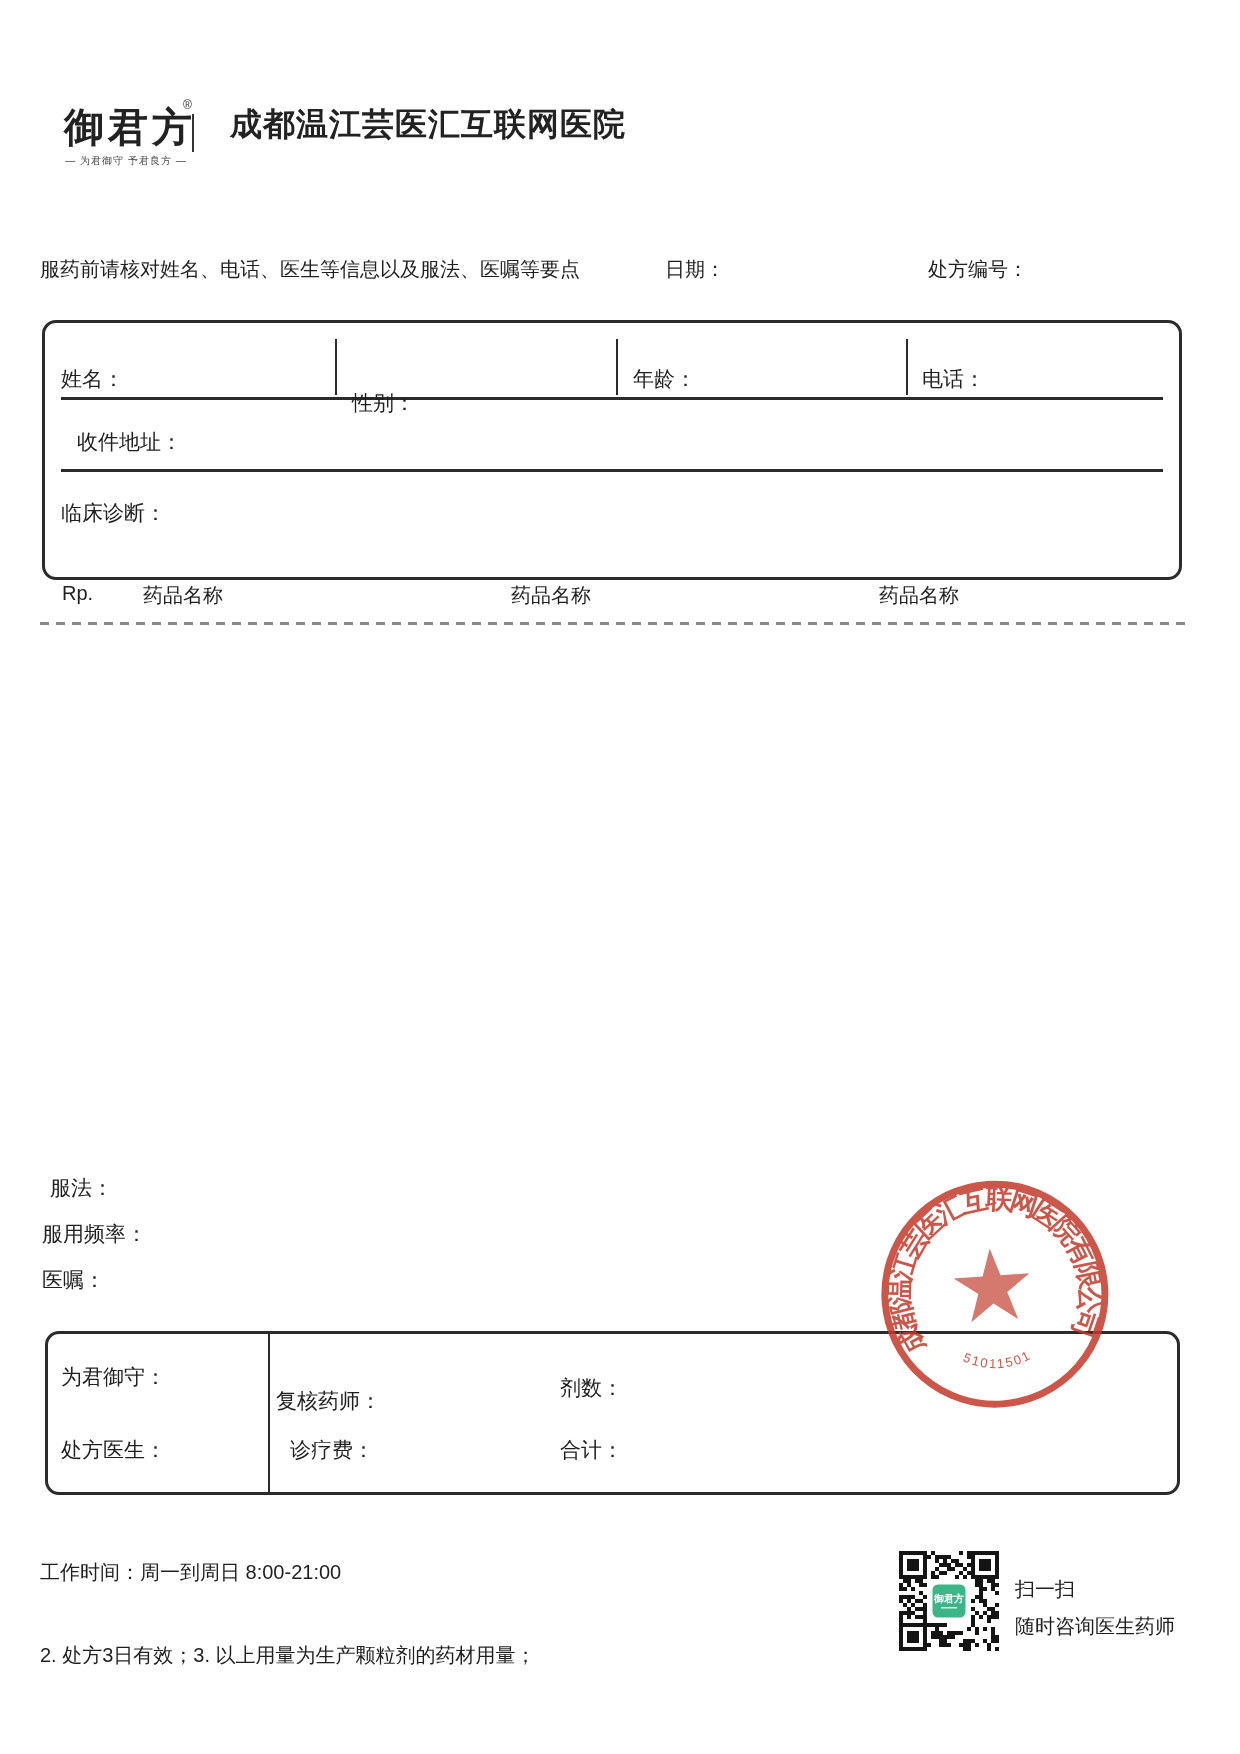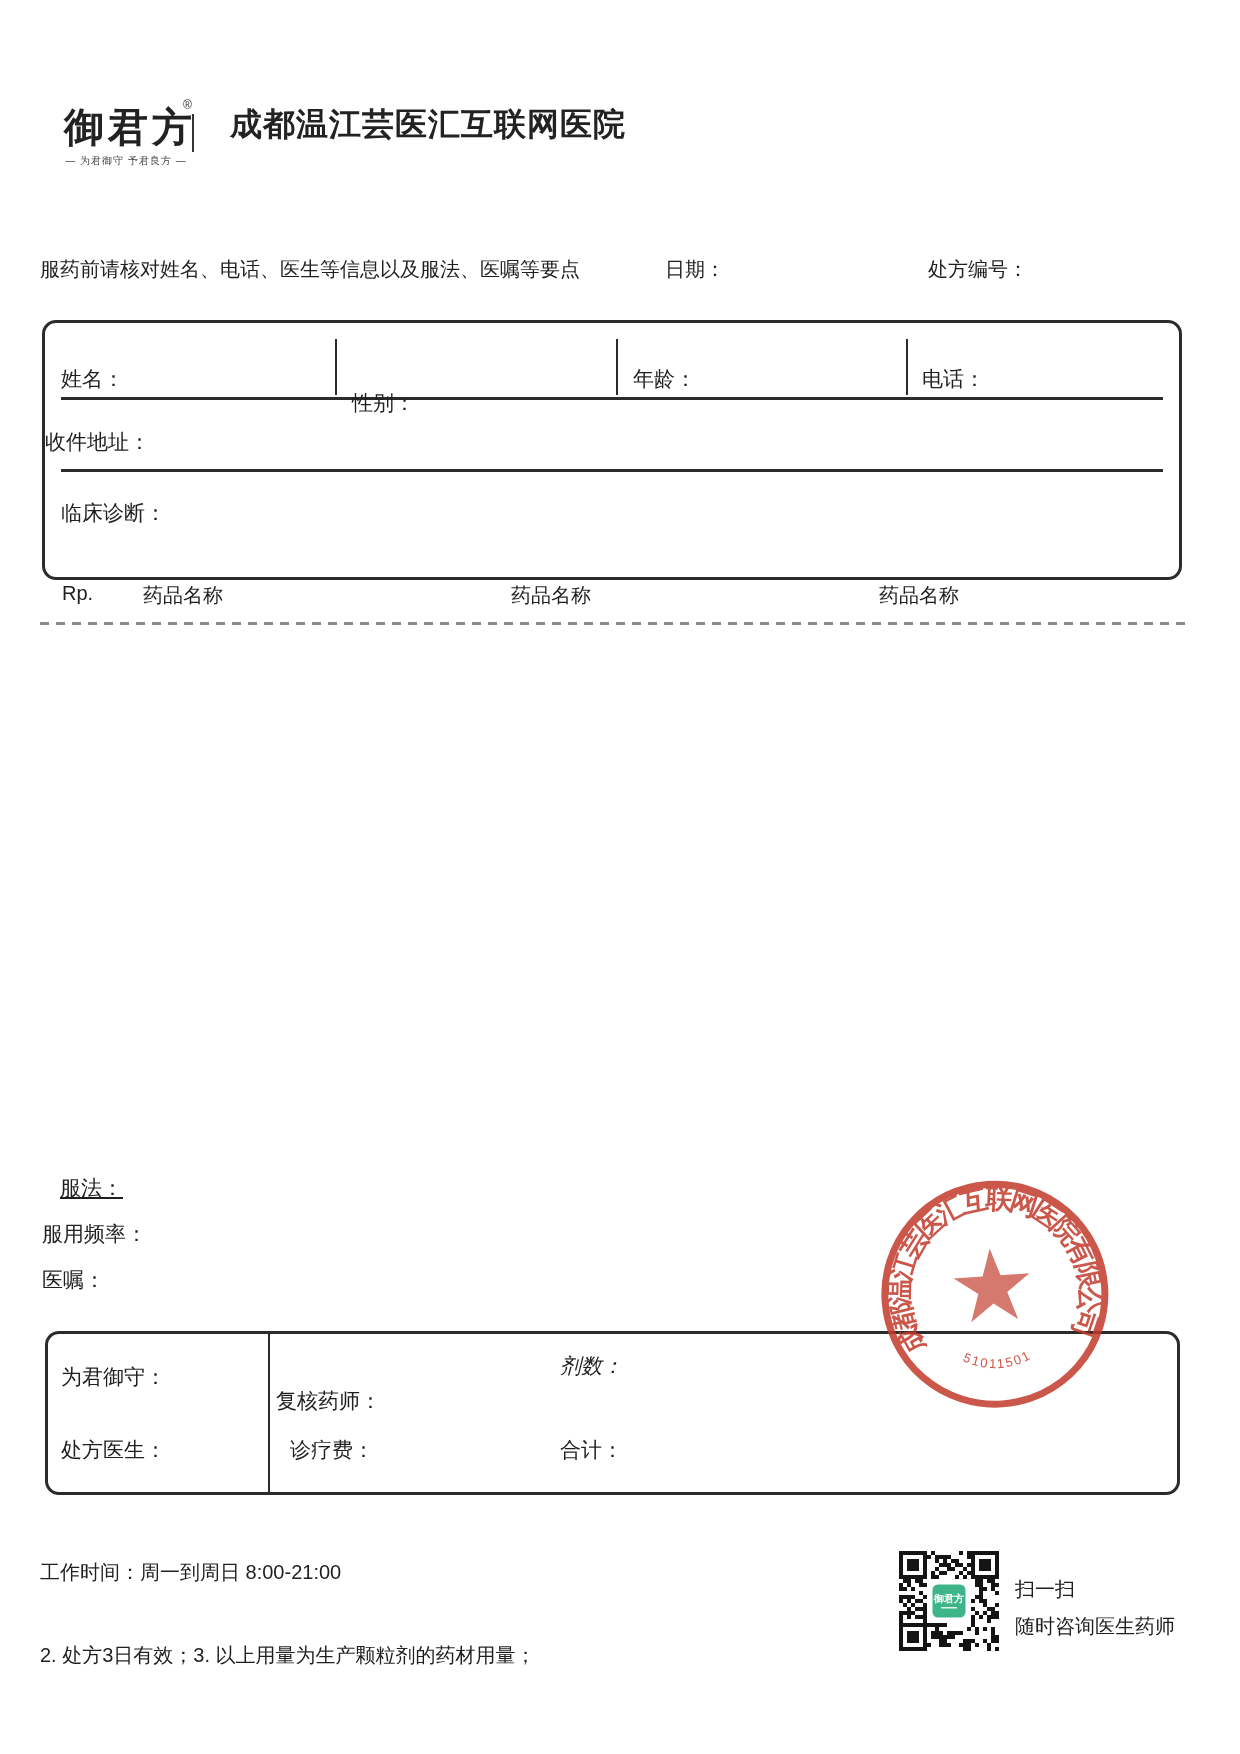--- a/index.html
+++ b/index.html
@@ -30,42 +30,42 @@
   .patient-box { left:42px; top:320px; width:1140px; height:260px;
                  border:3px solid #2b2b2b; border-radius:14px; }
   .patient-box .vdiv { position:absolute; top:16px; height:56px; width:2px; background:#2b2b2b; }
   .vdiv.v1 { left:290px; } .vdiv.v2 { left:571px; } .vdiv.v3 { left:861px; }
   .patient-box .hline { position:absolute; left:16px; right:16px; height:3px; background:#2b2b2b; }
   .hline.h1 { top:74px; } .hline.h2 { top:146px; }
   .p-name   { position:absolute; left:16px;  top:42px; }
   .p-gender { position:absolute; left:307px; top:42px;margin-top:24px; }
   .p-age    { position:absolute; left:588px; top:42px; }
   .p-phone  { position:absolute; left:877px; top:42px; }
-  .p-addr   { position:absolute; left:0;  top:105px;font-family:Liberation Mono, monospace; }
+  .p-addr   { position:absolute; left:32px;  top:105px;font-family:Liberation Mono, monospace; }
   .p-diag   { position:absolute; left:16px;  top:176px; }
 
   
   .rp { left:62px; top:582px; font-size:20px; }
   .drugcol { top:582px; font-size:20px; }
   .dc1 { left:143px; } .dc2 { left:511px; } .dc3 { left:879px; }
   .dashed-line { left:40px; top:622px; width:1146px; height:3px;
     background:repeating-linear-gradient(90deg,#8a8a8a 0 9px,transparent 9px 16px); }
 
   
-  .u-method { left:60px; top:1174px;text-decoration:underline; }
+  .u-method { left:50px; top:1174px; }
   .u-freq   { left:42px; top:1220px; }
   .u-advice { left:42px; top:1266px; }
 
   
   .signoff-box { left:45px; top:1331px; width:1135px; height:164px;
                  border:3px solid #2b2b2b; border-radius:14px; }
   .signoff-box .vdiv { position:absolute; left:220px; top:0; bottom:0; width:2px; background:#2b2b2b; }
   .s-issuing    { position:absolute; left:13px;  top:29px; }
   .s-review     { position:absolute; left:228px; top:29px;margin-top:24px; }
-  .s-doses      { position:absolute; left:512px; top:18px;font-style:italic; }
+  .s-doses      { position:absolute; left:512px; top:40px; }
   .s-prescriber { position:absolute; left:13px;  top:102px; }
   .s-fee        { position:absolute; left:242px; top:102px; }
   .s-total      { position:absolute; left:512px; top:102px; }
 
   
   .stamp { left:877px; top:1176px; width:240px; height:240px; }
 
   
   .f-hours { left:40px; top:1559px; font-size:20px; }
   .f-note1 { left:40px; top:1599px; font-size:20px; }

